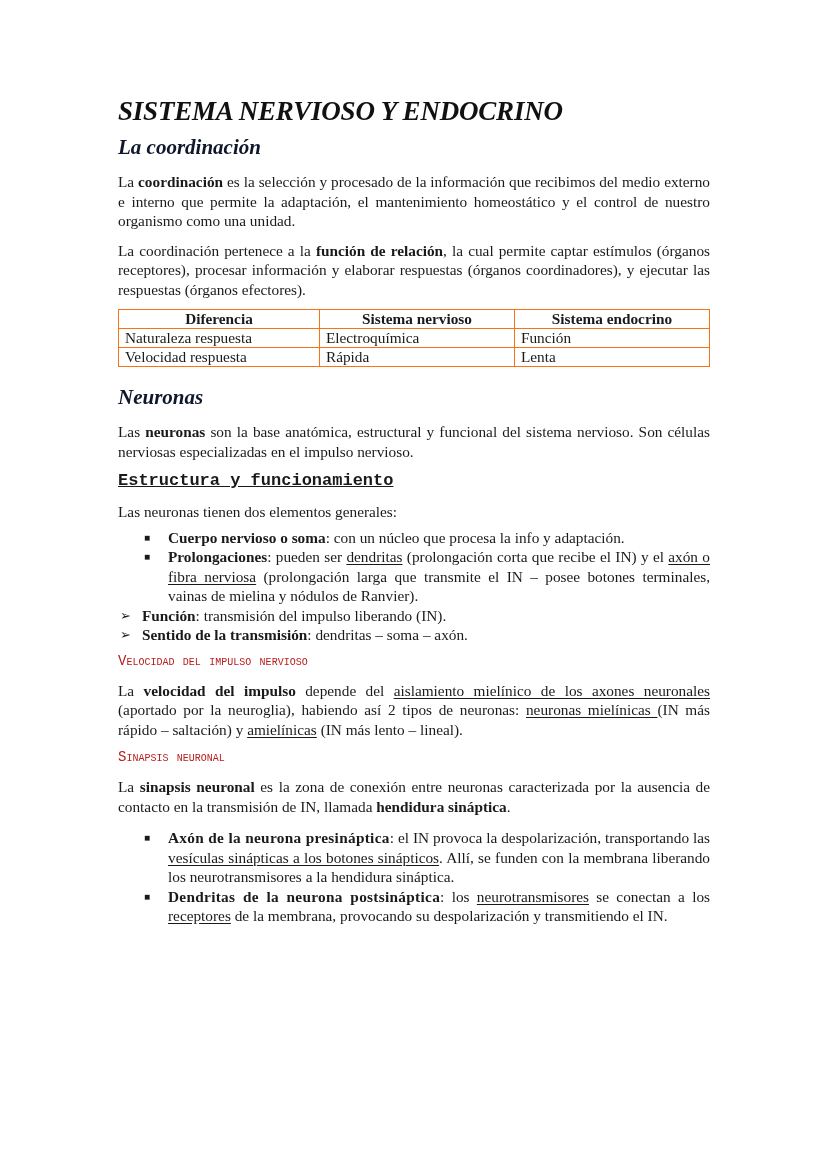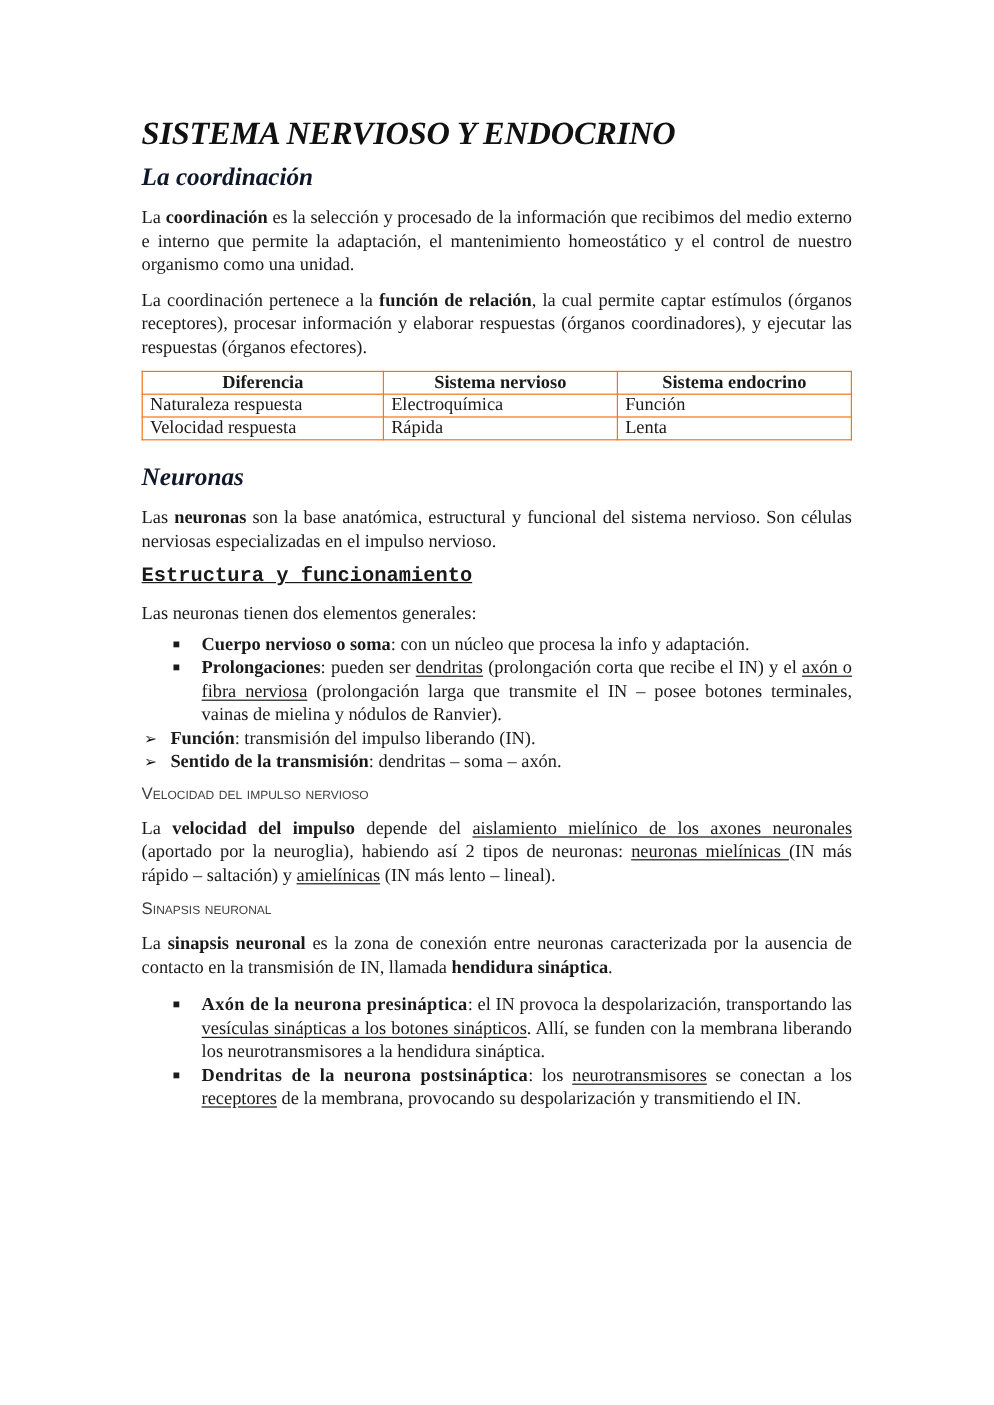--- a/index.html
+++ b/index.html
@@ -33,22 +33,22 @@
     font-family: "Liberation Serif", serif; font-size: 15.3px;
   }
   th, td { border: 1px solid #f97316; padding: 0 6px; line-height: 18px; text-align: left; }
   th { text-align: center; font-weight: bold; }
   h3.sub {
     font-family: Liberation Mono, monospace;
     font-size: 17px; font-weight: bold; text-decoration: underline;
     margin: 6px 0 12px 0;
   }
   .smallcaps {
-    font-family: Liberation Sans, sans-serif;
-    font-variant: small-caps; font-size: 14px; color: #404040; margin: 8px 0 12px 0;
+    font-family: Liberation Mono, monospace;
+    font-variant: small-caps; font-size: 14px; color: #b91c1c; margin: 8px 0 12px 0;
   }
   ul.sq { list-style: none; padding: 0; margin: 6px 0 0 0; }
   ul.sq li { position: relative; padding-left: 50px; }
   ul.sq li .mk {
     position: absolute; left: 26px; top: 0; font-size: 10px;
   }
   ul.arr { list-style: none; padding: 0; margin: 0 0 8px 0; }
   ul.arr li { position: relative; padding-left: 24px; }
   ul.arr li .mk { position: absolute; left: 2px; top: 0; font-size: 13px; }
   .spaced b { letter-spacing: 0.3px; }

